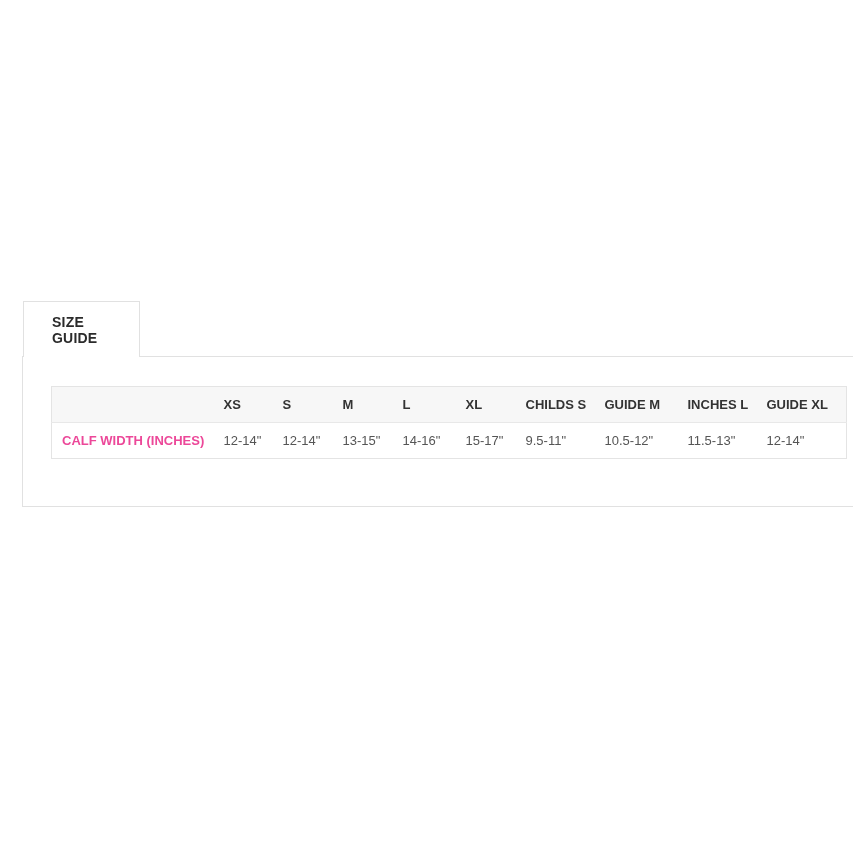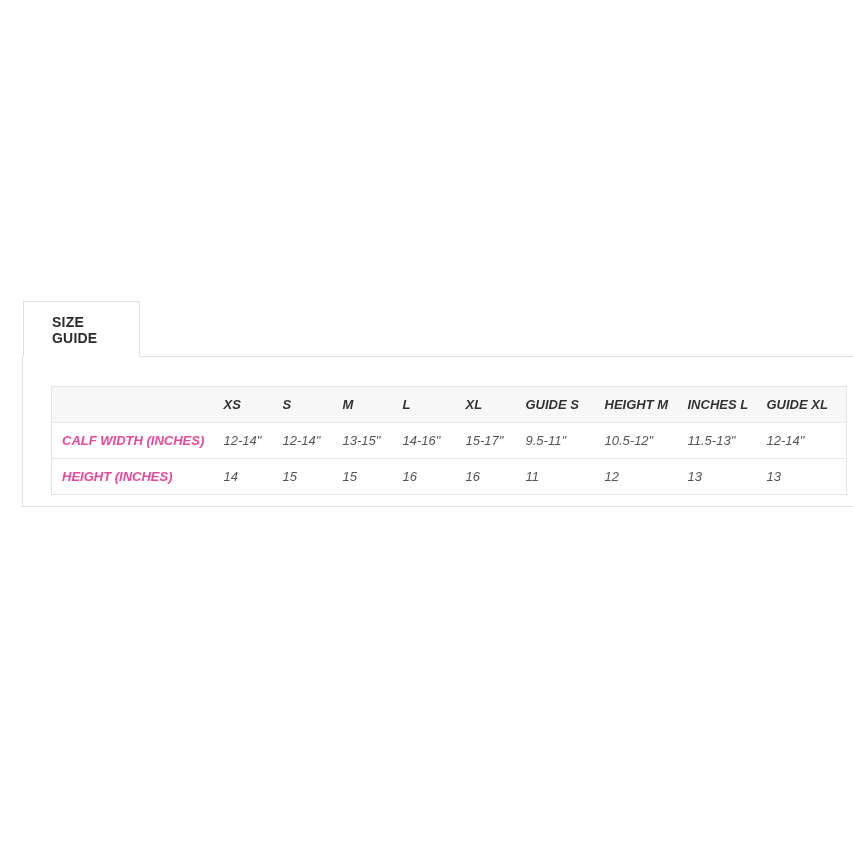--- a/index.html
+++ b/index.html
@@ -45,21 +45,20 @@
     border: 1px solid #e4e4e4;
   }
   .size-table th, .size-table td {
     text-align: left;
     padding: 10px 8px 10px 10px;
     height: 36px;
     vertical-align: middle;
     border-top: 1px solid #e8e8e8;
     overflow: hidden;
     white-space: nowrap;
-    font-style: italic;
   }
   .size-table thead th {
     background: #f7f7f7;
     font-weight: 700;
     color: #333333;
     border-top: none;
   }
   .size-table td { color: #555555; font-weight: 400; }
   .size-table td.row-label { font-weight: 700; color: #ec4899; }
 </style>
@@ -85,46 +84,34 @@
       <col style="width:90px">
     </colgroup>
     <thead>
       <tr>
         <th></th>
         <th>XS</th>
         <th>S</th>
         <th>M</th>
         <th>L</th>
         <th>XL</th>
-        <th>GUIDE S</th>
-        <th>HEIGHT M</th>
+        <th>CHILDS S</th>
+        <th>GUIDE M</th>
         <th>INCHES L</th>
         <th>GUIDE XL</th>
       </tr>
     </thead>
     <tbody>
       <tr>
         <td class="row-label">CALF WIDTH (INCHES)</td>
         <td>12-14"</td>
         <td>12-14"</td>
         <td>13-15"</td>
         <td>14-16"</td>
         <td>15-17"</td>
         <td>9.5-11"</td>
         <td>10.5-12"</td>
         <td>11.5-13"</td>
         <td>12-14"</td>
       </tr>
-      <tr>
-        <td class="row-label">HEIGHT (INCHES)</td>
-        <td>14</td>
-        <td>15</td>
-        <td>15</td>
-        <td>16</td>
-        <td>16</td>
-        <td>11</td>
-        <td>12</td>
-        <td>13</td>
-        <td>13</td>
-      </tr>
     </tbody>
   </table>
 </div>
 
 </body></html>

